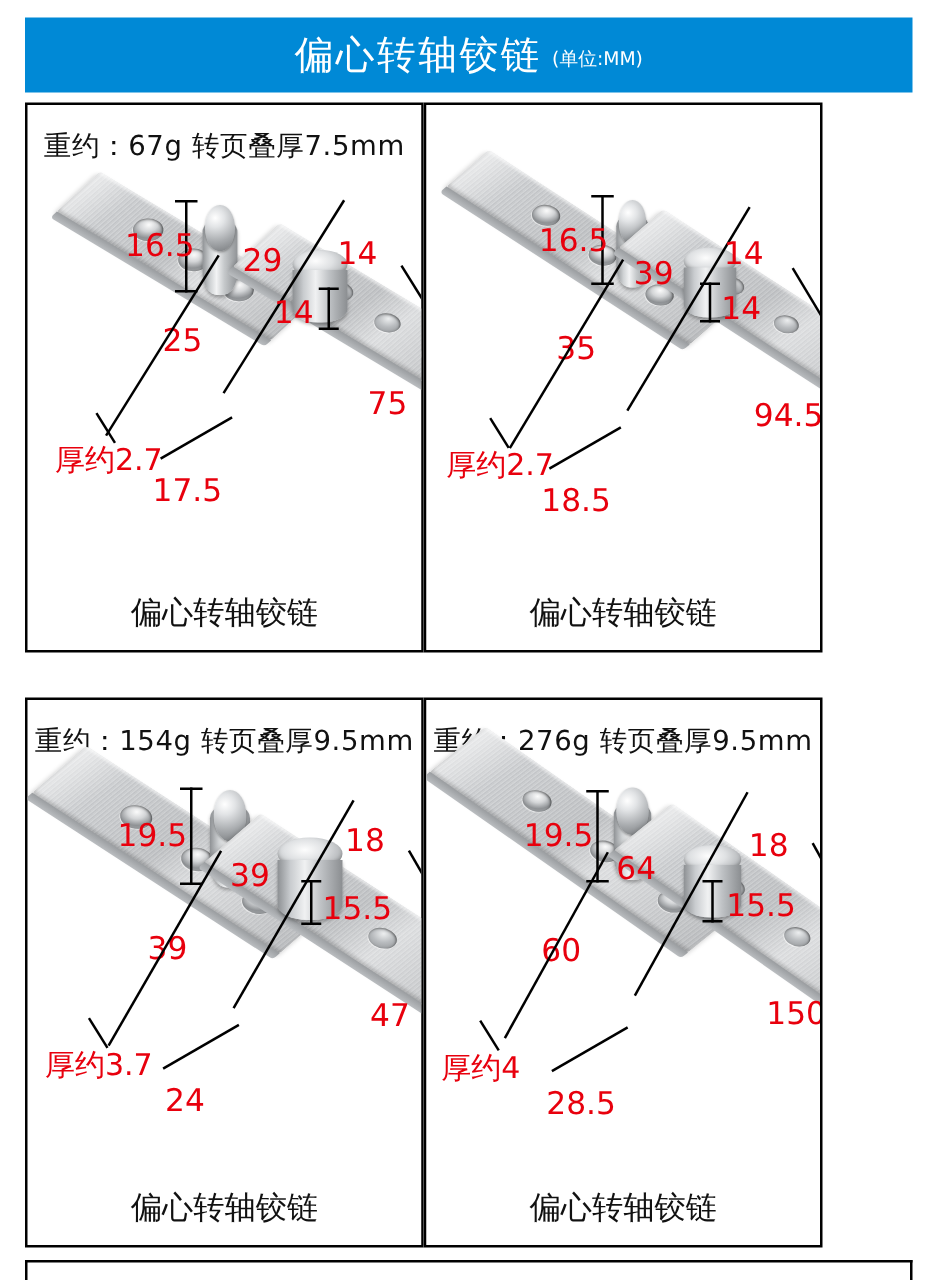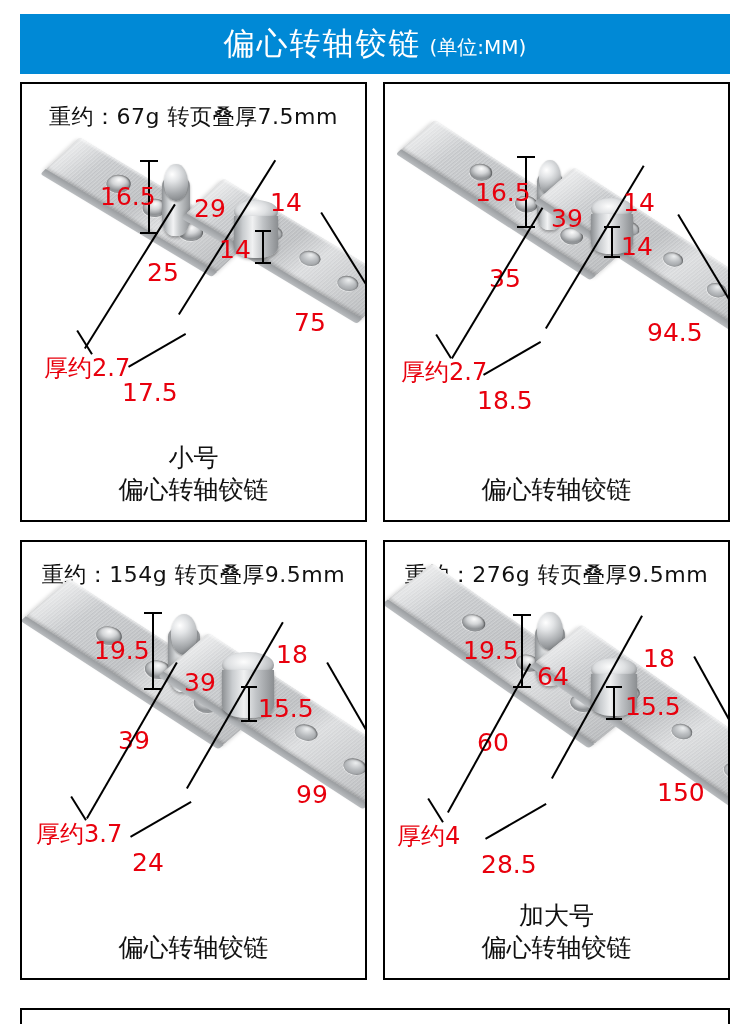--- a/index.html
+++ b/index.html
@@ -10,26 +10,26 @@
   }
   .page{position:relative;width:750px;height:1024px;background:#fff;}
 
   
   .banner{
     position:absolute;left:20px;top:14px;width:710px;height:60px;
     background:#0089d6;display:flex;align-items:center;justify-content:center;
     color:#fff;white-space:nowrap;
   }
   .banner-title{font-size:31px;letter-spacing:2px;font-weight:400;}
-  .banner-unit{font-size:20px;margin-left:8px;position:relative;top:3px;}
-
-  
-  .grid{position:absolute;left:20px;top:82px;width:710px;}
+  .banner-unit{font-size:15px;margin-left:8px;position:relative;top:3px;}
+
+  
+  .grid{position:absolute;left:20px;top:82px;width:638px;}
   .row{display:flex;justify-content:space-between;}
-  .row + .row{margin-top:18px;align-items:flex-end;}
+  .row + .row{margin-top:36px;align-items:flex-end;}
   .panel{
     position:relative;width:347px;height:440px;
     border:2px solid #000;background:#fff;box-sizing:border-box;overflow:hidden;
   }
   .panel-weight{
     position:absolute;left:0;right:0;top:18px;text-align:center;
     font-size:22px;color:#111;white-space:nowrap;letter-spacing:.5px;
   }
   .panel-caption{
     position:absolute;left:0;right:0;bottom:14px;text-align:center;
@@ -156,35 +156,34 @@
           <div class="dim-label" style="left:172px;top:54px;">29</div>
           <div class="lead" style="left:156px;top:172px;width:182px;transform:rotate(-58deg);"></div>
 
           <div class="dim-label" style="left:248px;top:48px;">14</div>
 
           <div class="tick" style="left:240px;top:88px;width:2px;height:34px;"></div>
           <div class="tick" style="left:233px;top:88px;width:16px;height:2px;"></div>
           <div class="tick" style="left:233px;top:120px;width:16px;height:2px;"></div>
           <div class="dim-label" style="left:197px;top:95px;">14</div>
 
-          <div class="dim-label" style="left:125px;top:118px;">25</div>
+          <div class="dim-label" style="left:108px;top:118px;">25</div>
           <div class="lead" style="left:62px;top:206px;width:170px;transform:rotate(-58deg);"></div>
 
           <div class="dim-label" style="left:272px;top:168px;">75</div>
           <div class="lead" style="left:300px;top:70px;width:190px;transform:rotate(58deg);"></div>
 
           <div class="dim-label cn" style="left:22px;top:214px;">厚约2.7</div>
           <div class="lead" style="left:56px;top:188px;width:28px;transform:rotate(58deg);"></div>
 
           <div class="dim-label" style="left:100px;top:238px;">17.5</div>
           <div class="lead" style="left:106px;top:224px;width:66px;transform:rotate(-30deg);"></div>
         </div>
 
         <div class="panel-caption">
-          <span class="size-name">小号</span>
           <span class="prod-name">偏心转轴铰链</span>
         </div>
       </div>
 
       <div class="panel">
 
         <div class="stage">
           <div class="plate" style="left:14px;top:34px;width:232px;height:44px;transform:rotate(33deg) skewX(-16deg);">
             <div class="edge"></div>
             <div class="hole" style="left:62px;top:10px;width:21px;height:18px;"></div>
@@ -280,21 +279,21 @@
           <div class="dim-label" style="left:254px;top:42px;">18</div>
 
           <div class="tick" style="left:226px;top:86px;width:2px;height:36px;"></div>
           <div class="tick" style="left:219px;top:86px;width:16px;height:2px;"></div>
           <div class="tick" style="left:219px;top:120px;width:16px;height:2px;"></div>
           <div class="dim-label" style="left:236px;top:96px;">15.5</div>
 
           <div class="dim-label" style="left:96px;top:128px;">39</div>
           <div class="lead" style="left:64px;top:218px;width:180px;transform:rotate(-60deg);"></div>
 
-          <div class="dim-label" style="left:274px;top:182px;">99</div>
+          <div class="dim-label" style="left:274px;top:182px;">47</div>
           <div class="lead" style="left:306px;top:62px;width:216px;transform:rotate(60deg);"></div>
 
           <div class="dim-label cn" style="left:14px;top:222px;">厚约3.7</div>
           <div class="lead" style="left:50px;top:196px;width:28px;transform:rotate(58deg);"></div>
 
           <div class="dim-label" style="left:110px;top:250px;">24</div>
           <div class="lead" style="left:108px;top:236px;width:70px;transform:rotate(-30deg);"></div>
         </div>
 
         <div class="panel-caption">
@@ -350,21 +349,20 @@
           <div class="lead" style="left:310px;top:56px;width:222px;transform:rotate(61deg);"></div>
 
           <div class="dim-label cn" style="left:12px;top:224px;">厚约4</div>
           <div class="lead" style="left:44px;top:198px;width:28px;transform:rotate(58deg);"></div>
 
           <div class="dim-label" style="left:96px;top:252px;">28.5</div>
           <div class="lead" style="left:100px;top:238px;width:70px;transform:rotate(-30deg);"></div>
         </div>
 
         <div class="panel-caption">
-          <span class="size-name">加大号</span>
           <span class="prod-name">偏心转轴铰链</span>
         </div>
       </div>
     </div>
   </div>
 
   <div class="bottom-strip"></div>
 </div>
 
 </body></html>

